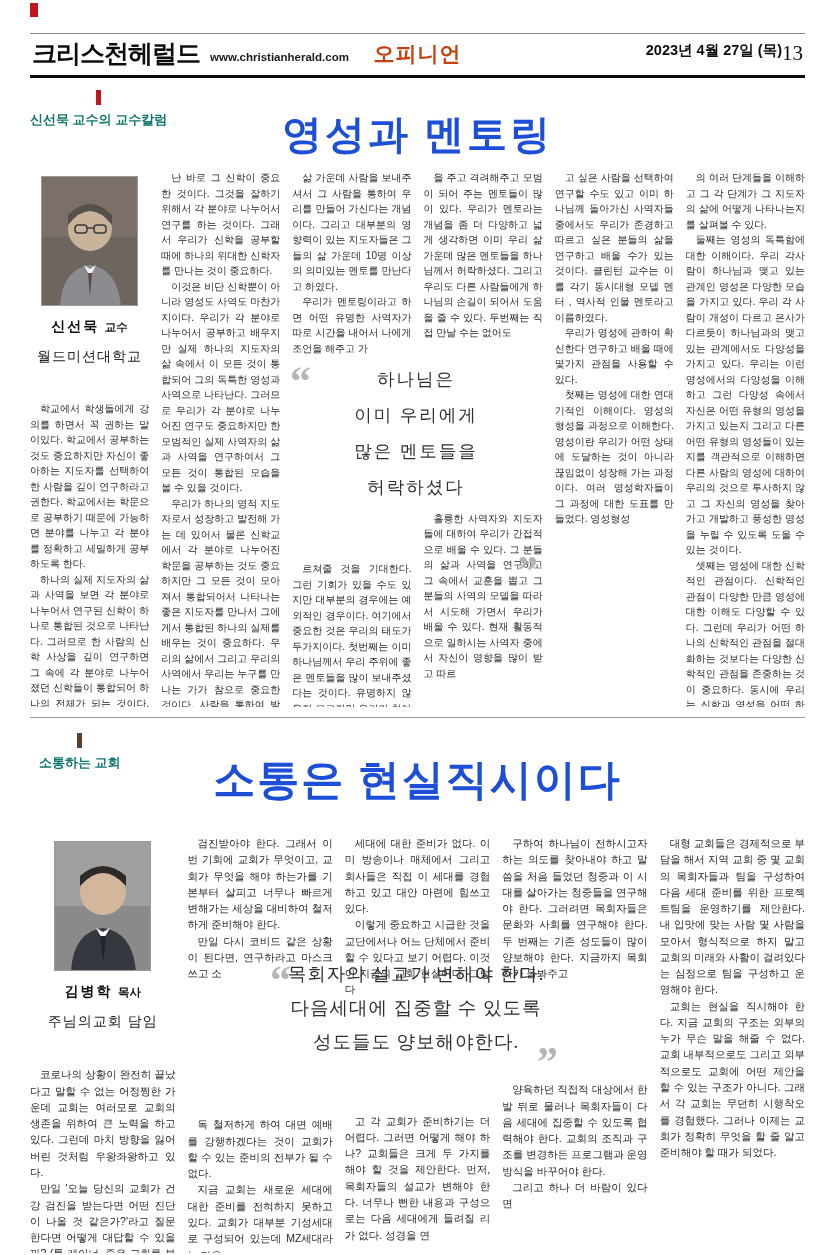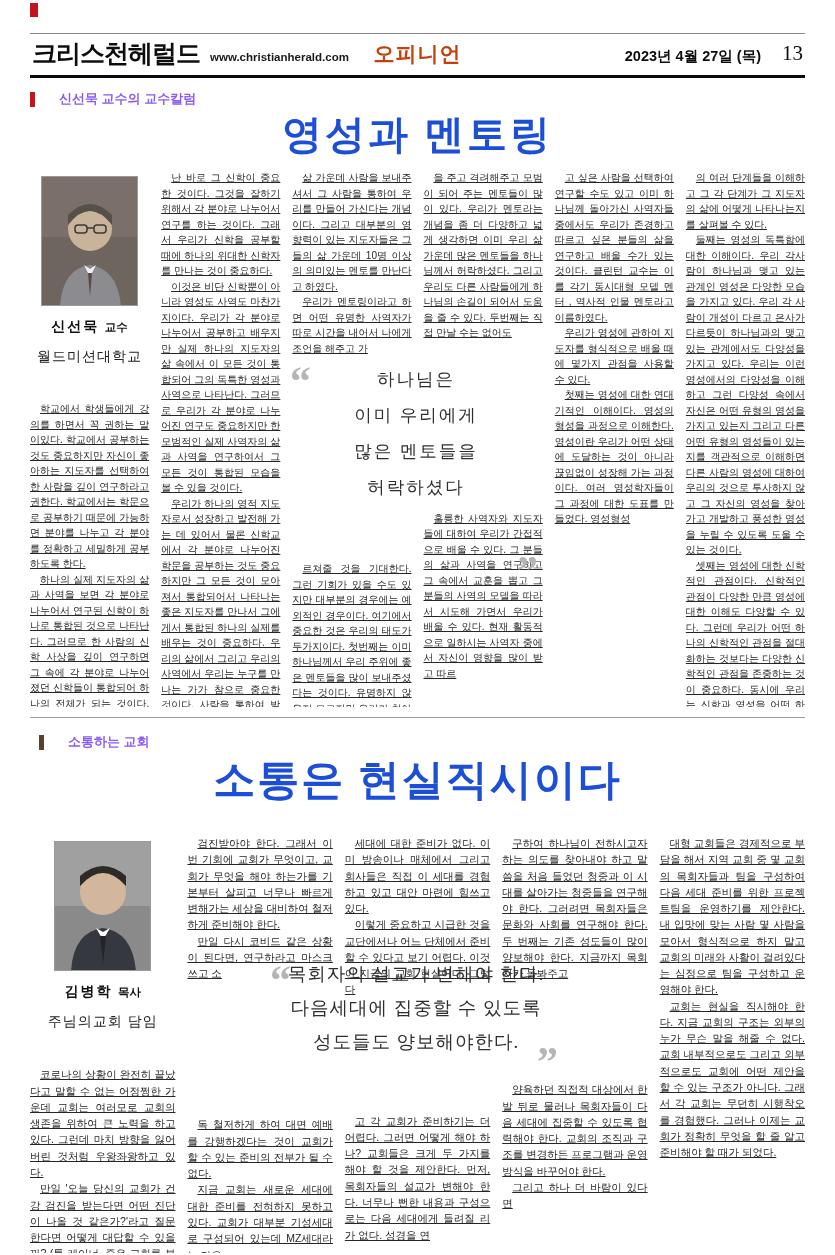--- a/index.html
+++ b/index.html
@@ -8,43 +8,43 @@
   .page { position:relative; width:835px; height:1255px; background:#ffffff; margin:0 auto; overflow:hidden; }
 
   .top-marker { position:absolute; left:30px; top:3px; width:8px; height:14px; background:#c41420; }
 
   
   .header { position:absolute; left:30px; right:30px; top:33px; border-top:1px solid #8a8a8a; border-bottom:3px solid #0a0a0a; height:45px; }
   .masthead-row { display:flex; align-items:center; height:100%; padding:2px 2px 4px 2px; }
   .brand { font-size:25px; font-weight:900; color:#0d0d0d; letter-spacing:-1px; font-family:"Liberation Sans","DejaVu Sans",sans-serif; }
   .website { font-size:11.5px; font-weight:700; color:#1a1a1a; margin-left:10px; margin-top:6px; }
   .section { position:absolute; left:50%; transform:translateX(-50%); font-size:21px; font-weight:800; color:#c2410c; letter-spacing:1px; }
-  .dateline { margin-left:auto; font-size:14.5px; font-weight:700; color:#0d0d0d; display:flex; align-items:flex-end; gap:21px; }
+  .dateline { margin-left:auto; font-size:14.5px; font-weight:700; color:#0d0d0d; display:flex; align-items:flex-start; gap:0; }
   .pagenum { font-family:"Liberation Serif","DejaVu Serif",serif; font-size:21px; font-weight:400; }
 
   
-  .kicker { position:absolute; left:30px; display:flex; align-items:center; gap:24px; font-size:13px; font-weight:800; color:#8b5cf6; }
+  .kicker { position:absolute; left:30px; display:flex; align-items:center; gap:6px; font-size:13px; font-weight:800; color:#0f766e;flex-direction:column; }
   .kicker .bar { display:inline-block; width:5px; height:15px; }
   .bar-red { background:#c41420; }
   .bar-brown { background:#5a4030; }
   .k1 { top:90px; }
   .k2 { top:733px;padding-left:9px; }
   .headline { position:absolute; left:0; right:0; text-align:center; font-family:"Liberation Serif","DejaVu Serif",serif; color:#1d4ed8; }
   .h1 { top:107px; font-size:40px; font-weight:700; letter-spacing:3px; }
   .h2 { top:752px; font-size:42px; font-weight:700; letter-spacing:2px; }
 
   .divider { position:absolute; left:30px; right:30px; top:717px; border-top:1px solid #9a9a9a; }
 
   
   .article { position:absolute; left:30px; width:775px; display:flex; overflow:hidden; }
   .a1 { top:170px; height:537px; gap:12px; }
   .a2 { top:835px; height:418px; gap:12px; }
   .col { flex:1 1 0; min-width:0; font-size:10px; line-height:1.55; color:#262626; text-align:justify; word-break:break-all; }
   .a2 .col { font-size:10.5px; }
-  .col p { text-indent:10px;text-decoration:underline; }
+  .col p { text-indent:10px; }
   .spacer-205 { height:205px; }
   .spacer-170 { height:170px; }
   .spacer-135 { height:135px; }
   .spacer-115 { height:115px; }
   .spacer-100 { height:100px; }
 
   
   .authorbox { text-align:center; margin-bottom:34px; }
   .photo { width:97px; height:130px; margin:6px auto 10px auto; border:1px solid #9a9a9a; position:relative; overflow:hidden; background:linear-gradient(145deg,#7d726b 0%,#5d554f 55%,#474139 100%); }
   .photo svg { position:absolute; left:0; top:0; }
@@ -129,21 +129,21 @@
     </div>
 
     <div class="col">
       <p>을 주고 격려해주고 모범이 되어 주는 멘토들이 많이 있다. 우리가 멘토라는 개념을 좀 더 다양하고 넓게 생각하면 이미 우리 삶가운데 많은 멘토들을 하나님께서 허락하셨다. 그리고 우리도 다른 사람들에게 하나님의 손길이 되어서 도움을 줄 수 있다. 두번째는 직접 만날 수는 없어도</p>
       <div class="spacer-170"></div>
       <p>훌륭한 사역자와 지도자들에 대하여 우리가 간접적으로 배울 수 있다. 그 분들의 삶과 사역을 연구하고 그 속에서 교훈을 뽑고 그 분들의 사역의 모델을 따라서 시도해 가면서 우리가 배울 수 있다. 현재 활동적으로 일하시는 사역자 중에서 자신이 영향을 많이 받고 따르</p>
     </div>
 
     <div class="col">
       <p>고 싶은 사람을 선택하여 연구할 수도 있고 이미 하나님께 돌아가신 사역자들 중에서도 우리가 존경하고 따르고 싶은 분들의 삶을 연구하고 배울 수가 있는 것이다. 클린턴 교수는 이를 각기 동시대형 모델 멘터 , 역사적 인물 멘토라고 이름하였다.</p>
-      <p>우리가 영성에 관하여 지도자를 형식적으로 배울 때에 몇가지 관점을 사용할 수 있다.</p>
+      <p>우리가 영성에 관하여 확신한다 연구하고 배울 때에 몇가지 관점을 사용할 수 있다.</p>
       <p>첫째는 영성에 대한 연대기적인 이해이다. 영성의 형성을 과정으로 이해한다. 영성이란 우리가 어떤 상태에 도달하는 것이 아니라 끊임없이 성장해 가는 과정이다. 여러 영성학자들이 그 과정에 대한 도표를 만들었다. 영성형성</p>
     </div>
 
     <div class="col">
       <p>의 여러 단계들을 이해하고 그 각 단계가 그 지도자의 삶에 어떻게 나타나는지를 살펴볼 수 있다.</p>
       <p>둘째는 영성의 독특함에 대한 이해이다. 우리 각사람이 하나님과 맺고 있는 관계인 영성은 다양한 모습을 가지고 있다. 우리 각 사람이 개성이 다르고 은사가 다르듯이 하나님과의 맺고 있는 관계에서도 다양성을 가지고 있다. 우리는 이런 영성에서의 다양성을 이해하고 그런 다양성 속에서 자신은 어떤 유형의 영성을 가지고 있는지 그리고 다른 어떤 유형의 영성들이 있는지를 객관적으로 이해하면 다른 사람의 영성에 대하여 우리의 것으로 투사하지 않고 그 자신의 영성을 찾아가고 개발하고 풍성한 영성을 누릴 수 있도록 도울 수 있는 것이다.</p>
       <p>셋째는 영성에 대한 신학적인 관점이다. 신학적인 관점이 다양한 만큼 영성에 대한 이해도 다양할 수 있다. 그런데 우리가 어떤 하나의 신학적인 관점을 절대화하는 것보다는 다양한 신학적인 관점을 존중하는 것이 중요하다. 동시에 우리는 신학과 영성을 어떤 하나의 기준을 가지고 통합하는 것은 중요하다. 그러나 한 부분을 절대화할 수는 없다. 그러므로 영성에 대하여 통합적인 이해를 가져야함과 동시에 그 모든 것을 연결하는 기초가 되는 핵심 개념을 살펴보는 것이 중요하다.</p>
     </div>
 
     <div class="pullquote pq1">

